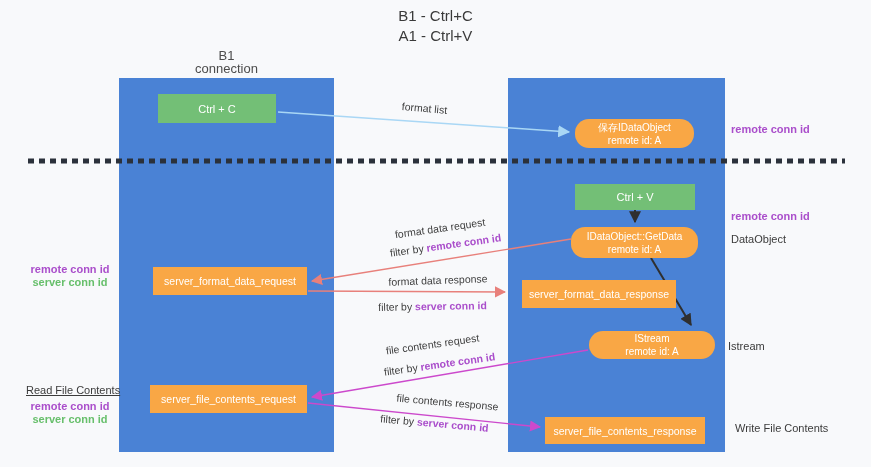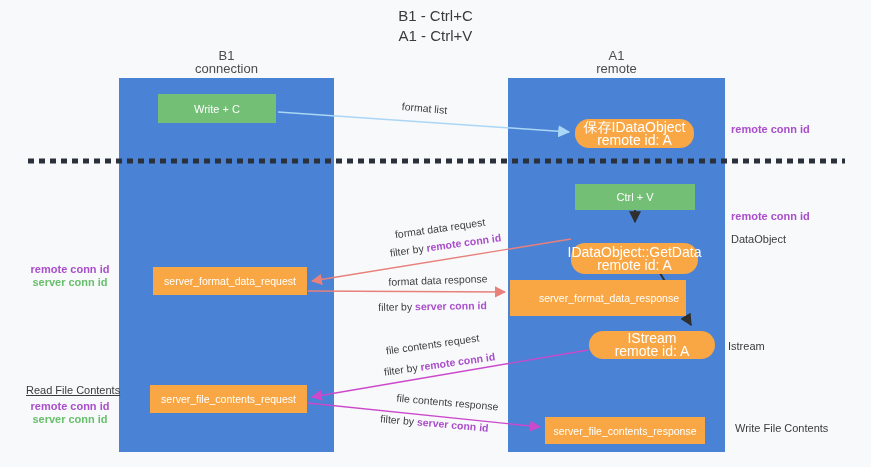--- a/index.html
+++ b/index.html
@@ -8,44 +8,40 @@
   .abs{position:absolute;}
   .title{left:0;top:6px;width:871px;text-align:center;font-size:15px;color:#3a3a3a;line-height:20px;z-index:5;}
   .lane-header{top:49px;text-align:center;font-size:13px;color:#4c4c4c;line-height:13px;z-index:5;}
   .lane{top:78px;height:374px;background:#4a82d5;z-index:1;}
   .overlay{left:0;top:0;z-index:2;}
   .box{display:flex;flex-direction:column;align-items:center;justify-content:center;
        color:#ffffff;text-align:center;z-index:3;white-space:nowrap;}
   .green{background:#73bf76;font-size:11px;}
   .orange{background:#f9a745;}
   .one-line{font-size:10.5px;}
-  .two-line{font-size:14px;line-height:13px;border-radius:14px;}
+  .two-line{font-size:10px;line-height:13px;border-radius:14px;}
   .lbl{font-size:10.5px;color:#3f3f3f;white-space:nowrap;z-index:4;text-align:center;}
   .side{font-size:11px;color:#3b3b3b;white-space:nowrap;z-index:4;}
   .purple{color:#aa4ecb;font-weight:bold;}
   .greentx{color:#67bf6b;font-weight:bold;}
   .stack{line-height:13px;text-align:center;}
 </style>
 </head>
 <body>
 
 <div class="canvas">
 
   <div class="abs title">
     <div>B1 - Ctrl+C</div>
     <div>A1 - Ctrl+V</div>
   </div>
 
   <div class="abs lane-header" style="left:119px;width:215px;">
     <div>B1</div>
     <div>connection</div>
-  </div>
-  <div class="abs lane-header" style="left:508px;width:217px;">
-    <div>A1</div>
-    <div>remote</div>
   </div>
 
   <div class="abs lane" style="left:119px;width:215px;"></div>
   <div class="abs lane" style="left:508px;width:217px;"></div>
 
   <svg class="abs overlay" width="871" height="467" viewBox="0 0 871 467">
     <defs>
       <marker id="m-blue" viewBox="0 0 10 10" refX="9" refY="5" markerWidth="8" markerHeight="8" orient="auto">
         <path d="M0,0L10,5L0,10z" fill="#a9d7f5"></path>
       </marker>
@@ -71,42 +67,42 @@
     <line x1="308" y1="291" x2="505" y2="292" stroke-width="1.4" marker-end="url(#m-red)" stroke="#e8807b"></line>
 
     <line x1="651" y1="258" x2="691" y2="325" stroke-width="2" marker-end="url(#m-black)" stroke="#2f2f2f"></line>
 
     <line x1="588" y1="350" x2="312" y2="397" stroke-width="1.4" marker-end="url(#m-magenta)" stroke="#cc49cc"></line>
 
     <line x1="308" y1="403" x2="540" y2="427" stroke-width="1.4" marker-end="url(#m-magenta)" stroke="#cc49cc"></line>
   </svg>
 
   <div class="abs box green" style="left:158px;top:94px;width:118px;height:29px;">
-    <div>Write + C</div>
+    <div>Ctrl + C</div>
   </div>
 
   <div class="abs box orange two-line" style="left:575px;top:119px;width:119px;height:29px;">
     <div>保存IDataObject</div>
     <div>remote id: A</div>
   </div>
 
   <div class="abs box green" style="left:575px;top:184px;width:120px;height:26px;">
     <div>Ctrl + V</div>
   </div>
 
-  <div class="abs box orange two-line" style="left:571px;top:227px;width:127px;height:31px;margin-top:16px;">
+  <div class="abs box orange two-line" style="left:571px;top:227px;width:127px;height:31px;">
     <div>IDataObject::GetData</div>
     <div>remote id: A</div>
   </div>
 
   <div class="abs box orange one-line" style="left:153px;top:267px;width:154px;height:28px;">
     <div>server_format_data_request</div>
   </div>
 
-  <div class="abs box orange one-line" style="left:510px;top:280px;width:154px;height:36px;padding-left:22px;">
+  <div class="abs box orange one-line" style="left:522px;top:280px;width:154px;height:28px;">
     <div>server_format_data_response</div>
   </div>
 
   <div class="abs box orange two-line" style="left:589px;top:331px;width:126px;height:28px;">
     <div>IStream</div>
     <div>remote id: A</div>
   </div>
 
   <div class="abs box orange one-line" style="left:150px;top:385px;width:157px;height:28px;">
     <div>server_file_contents_request</div>

